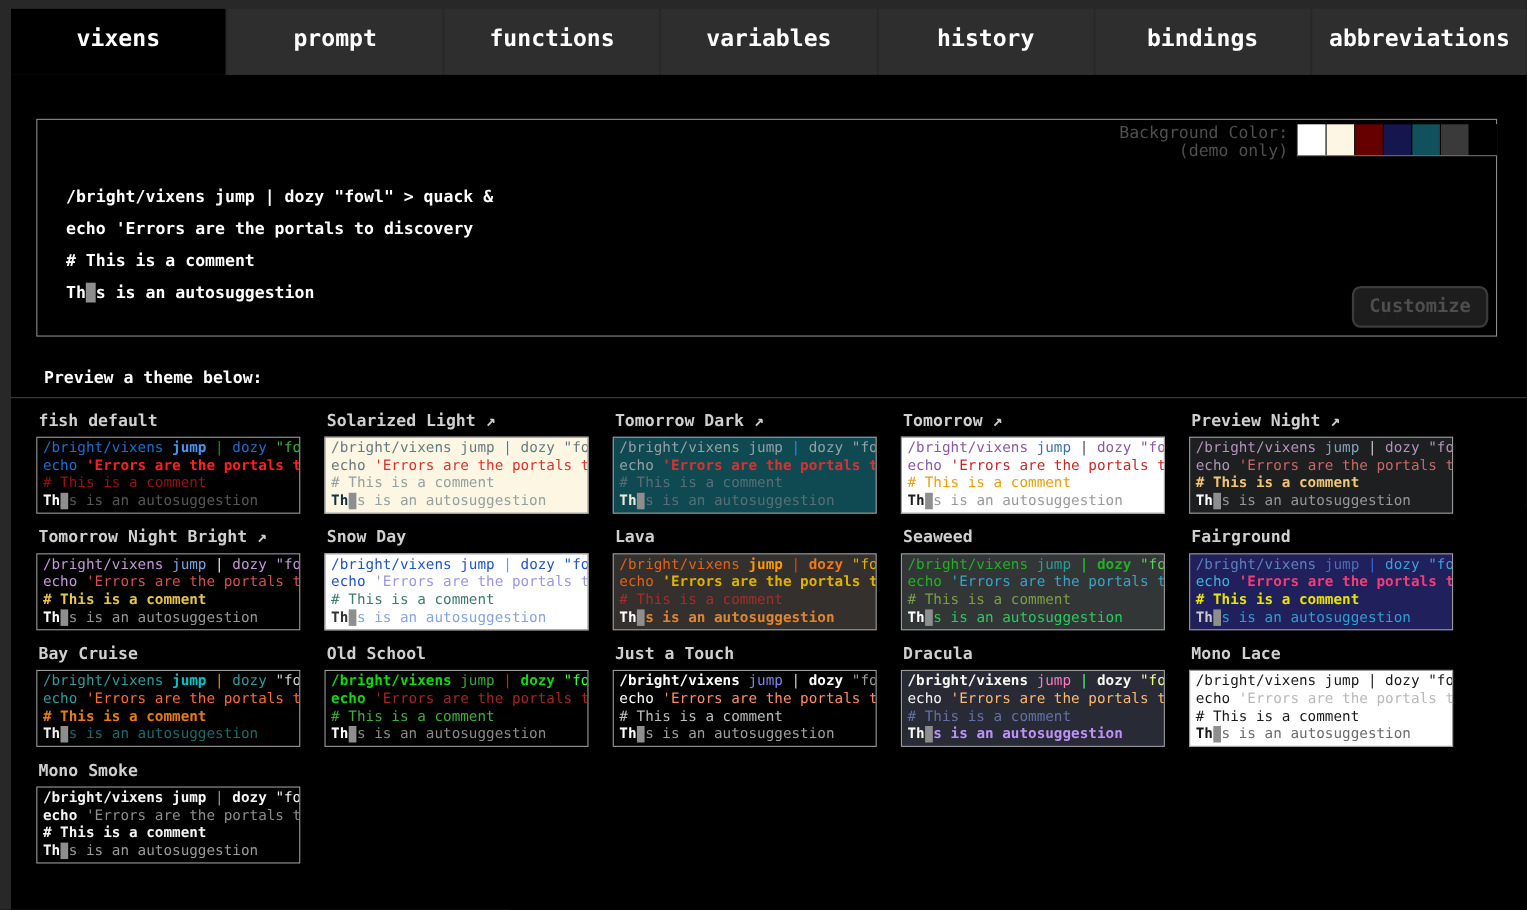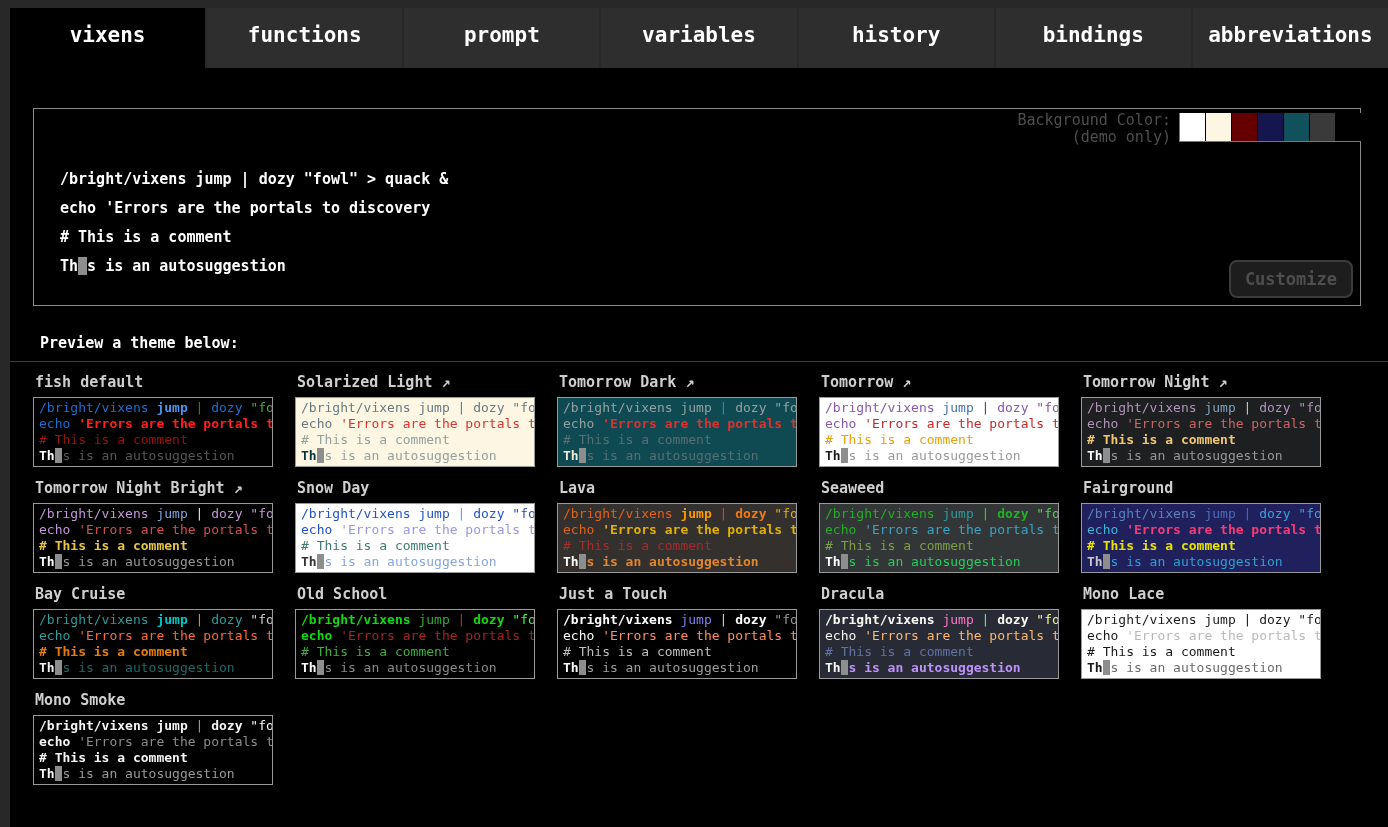--- a/index.html
+++ b/index.html
@@ -44,22 +44,22 @@
   .theme-card { cursor:pointer; }
   .t-title { color:#cfcfcf; font-size:15px; font-weight:bold; margin:0 0 5px 2px; height:19px; white-space:nowrap; }
   .t-box { width:240px; border:1px solid #9a9a9a; padding:2px 5px; overflow:hidden; }
   .t-box .line { font-size:13px; line-height:16px; white-space:pre; }
 </style>
 </head>
 <body>
 
 <div class="tabbar">
   <div class="tab active">vixens</div>
+  <div class="tab">prompt</div>
   <div class="tab">functions</div>
-  <div class="tab">prompt</div>
   <div class="tab">variables</div>
   <div class="tab">history</div>
   <div class="tab">bindings</div>
   <div class="tab">abbreviations</div>
 </div>
 
 <div class="content">
 
   <div class="demo-box">
     <div class="bg-picker">
@@ -122,21 +122,21 @@
       <div class="theme-card">
         <div class="t-title">Tomorrow ↗</div>
         <div class="t-box" style="background: rgb(255, 255, 255);">
           <div class="line"><span style="color: rgb(137, 89, 168); font-weight: normal;">/bright/vixens</span><span style="color: rgb(66, 113, 174); font-weight: normal;"> jump</span><span style="color: rgb(77, 77, 76); font-weight: normal;"> | </span><span style="color: rgb(137, 89, 168); font-weight: normal;">dozy</span><span style="color: rgb(137, 89, 168); font-weight: normal;"> "fowl" &gt; quack &amp;</span></div>
           <div class="line"><span style="color: rgb(137, 89, 168); font-weight: normal;">echo</span><span style="color: rgb(200, 40, 41); font-weight: normal;"> 'Errors are the portals to discovery</span></div>
           <div class="line"><span style="color: rgb(232, 161, 11); font-weight: normal;"># This is a comment</span></div>
           <div class="line"><span style="color: rgb(29, 31, 33); font-weight: bold;">Th</span><span style="color: rgb(142, 142, 142); font-weight: normal; background: rgb(142, 142, 142);">i</span><span style="color: rgb(154, 154, 154); font-weight: normal;">s is an autosuggestion</span></div>
         </div>
       </div>
       <div class="theme-card">
-        <div class="t-title">Tomorrow Night ↗</div>
+        <div class="t-title">Preview Night ↗</div>
         <div class="t-box" style="background: rgb(29, 31, 33);">
           <div class="line"><span style="color: rgb(178, 148, 187); font-weight: normal;">/bright/vixens</span><span style="color: rgb(129, 162, 190); font-weight: normal;"> jump</span><span style="color: rgb(197, 200, 198); font-weight: normal;"> | </span><span style="color: rgb(178, 148, 187); font-weight: normal;">dozy</span><span style="color: rgb(178, 148, 187); font-weight: normal;"> "fowl" &gt; quack &amp;</span></div>
           <div class="line"><span style="color: rgb(178, 148, 187); font-weight: normal;">echo</span><span style="color: rgb(204, 102, 102); font-weight: normal;"> 'Errors are the portals to discovery</span></div>
           <div class="line"><span style="color: rgb(240, 198, 116); font-weight: bold;"># This is a comment</span></div>
           <div class="line"><span style="color: rgb(255, 255, 255); font-weight: bold;">Th</span><span style="color: rgb(142, 142, 142); font-weight: normal; background: rgb(142, 142, 142);">i</span><span style="color: rgb(150, 152, 150); font-weight: normal;">s is an autosuggestion</span></div>
         </div>
       </div>
       <div class="theme-card">
         <div class="t-title">Tomorrow Night Bright ↗</div>
         <div class="t-box" style="background: rgb(0, 0, 0);">

